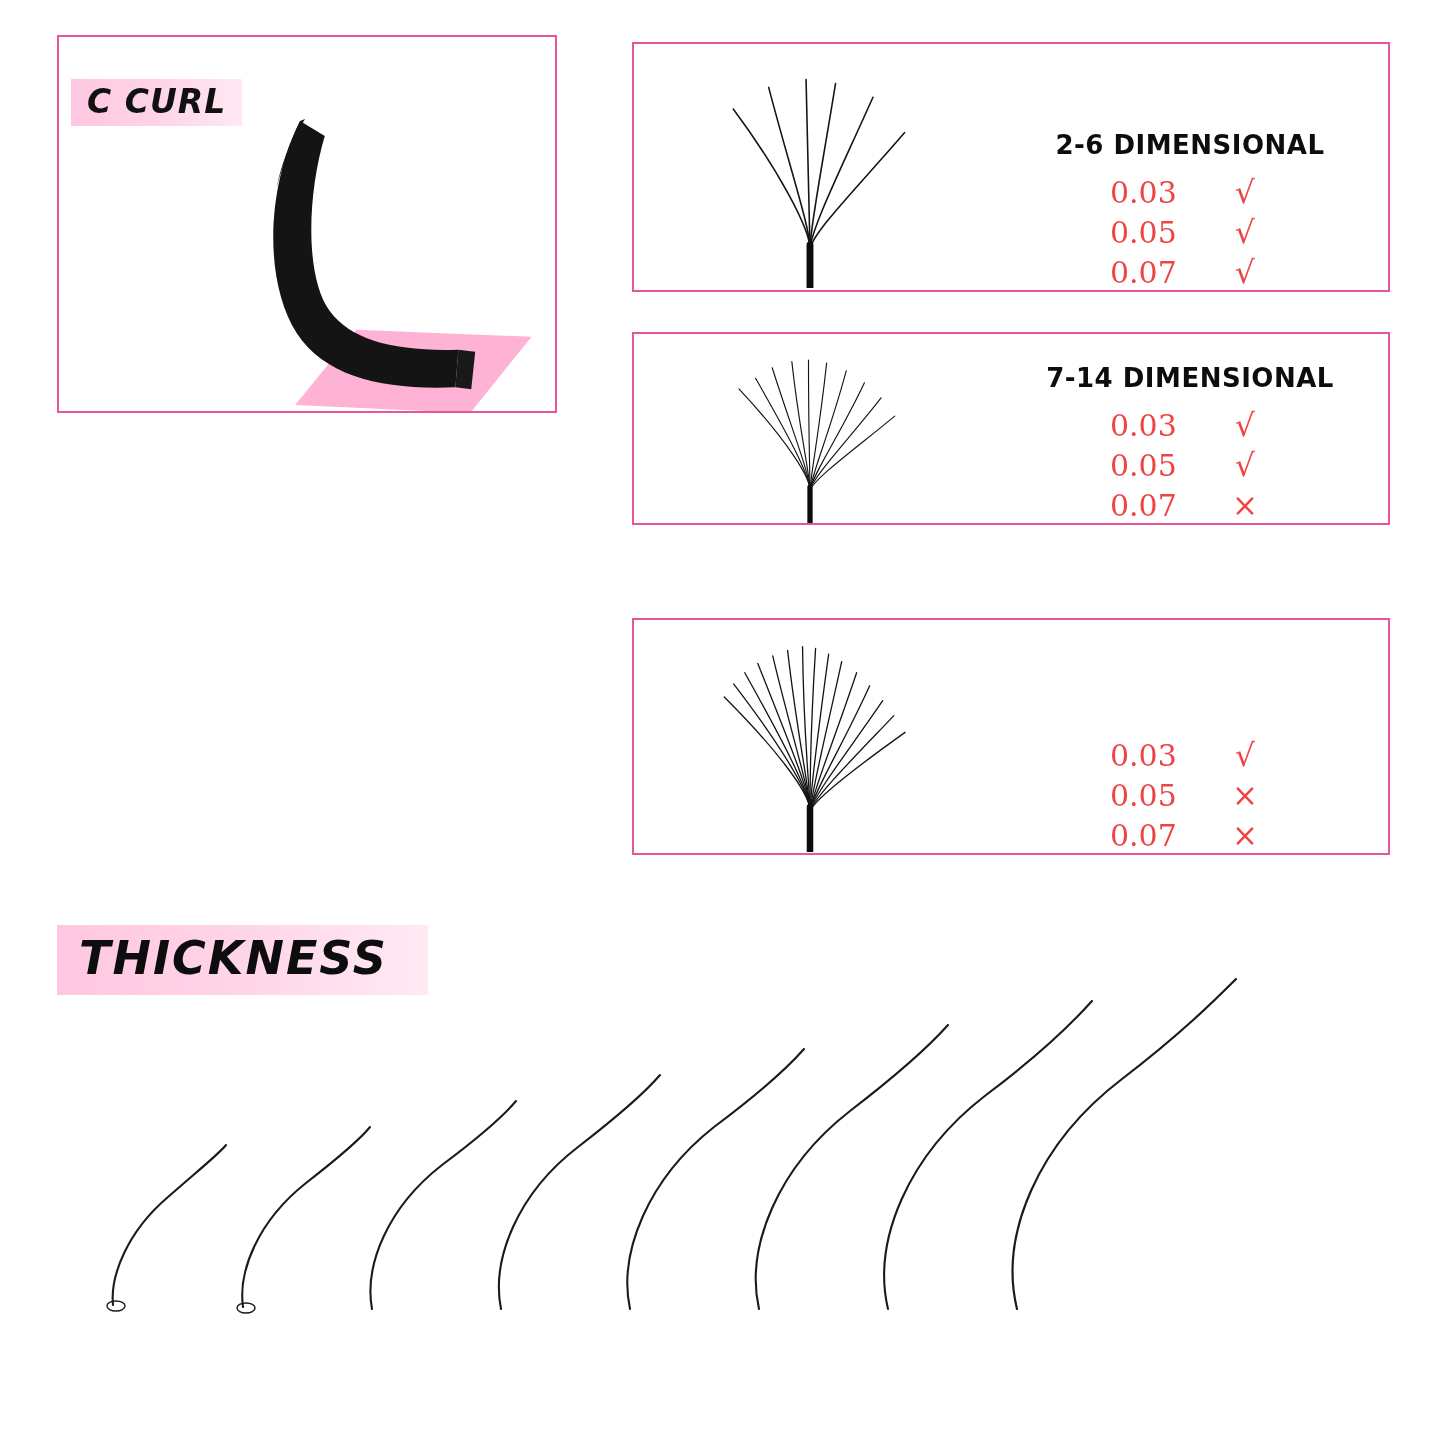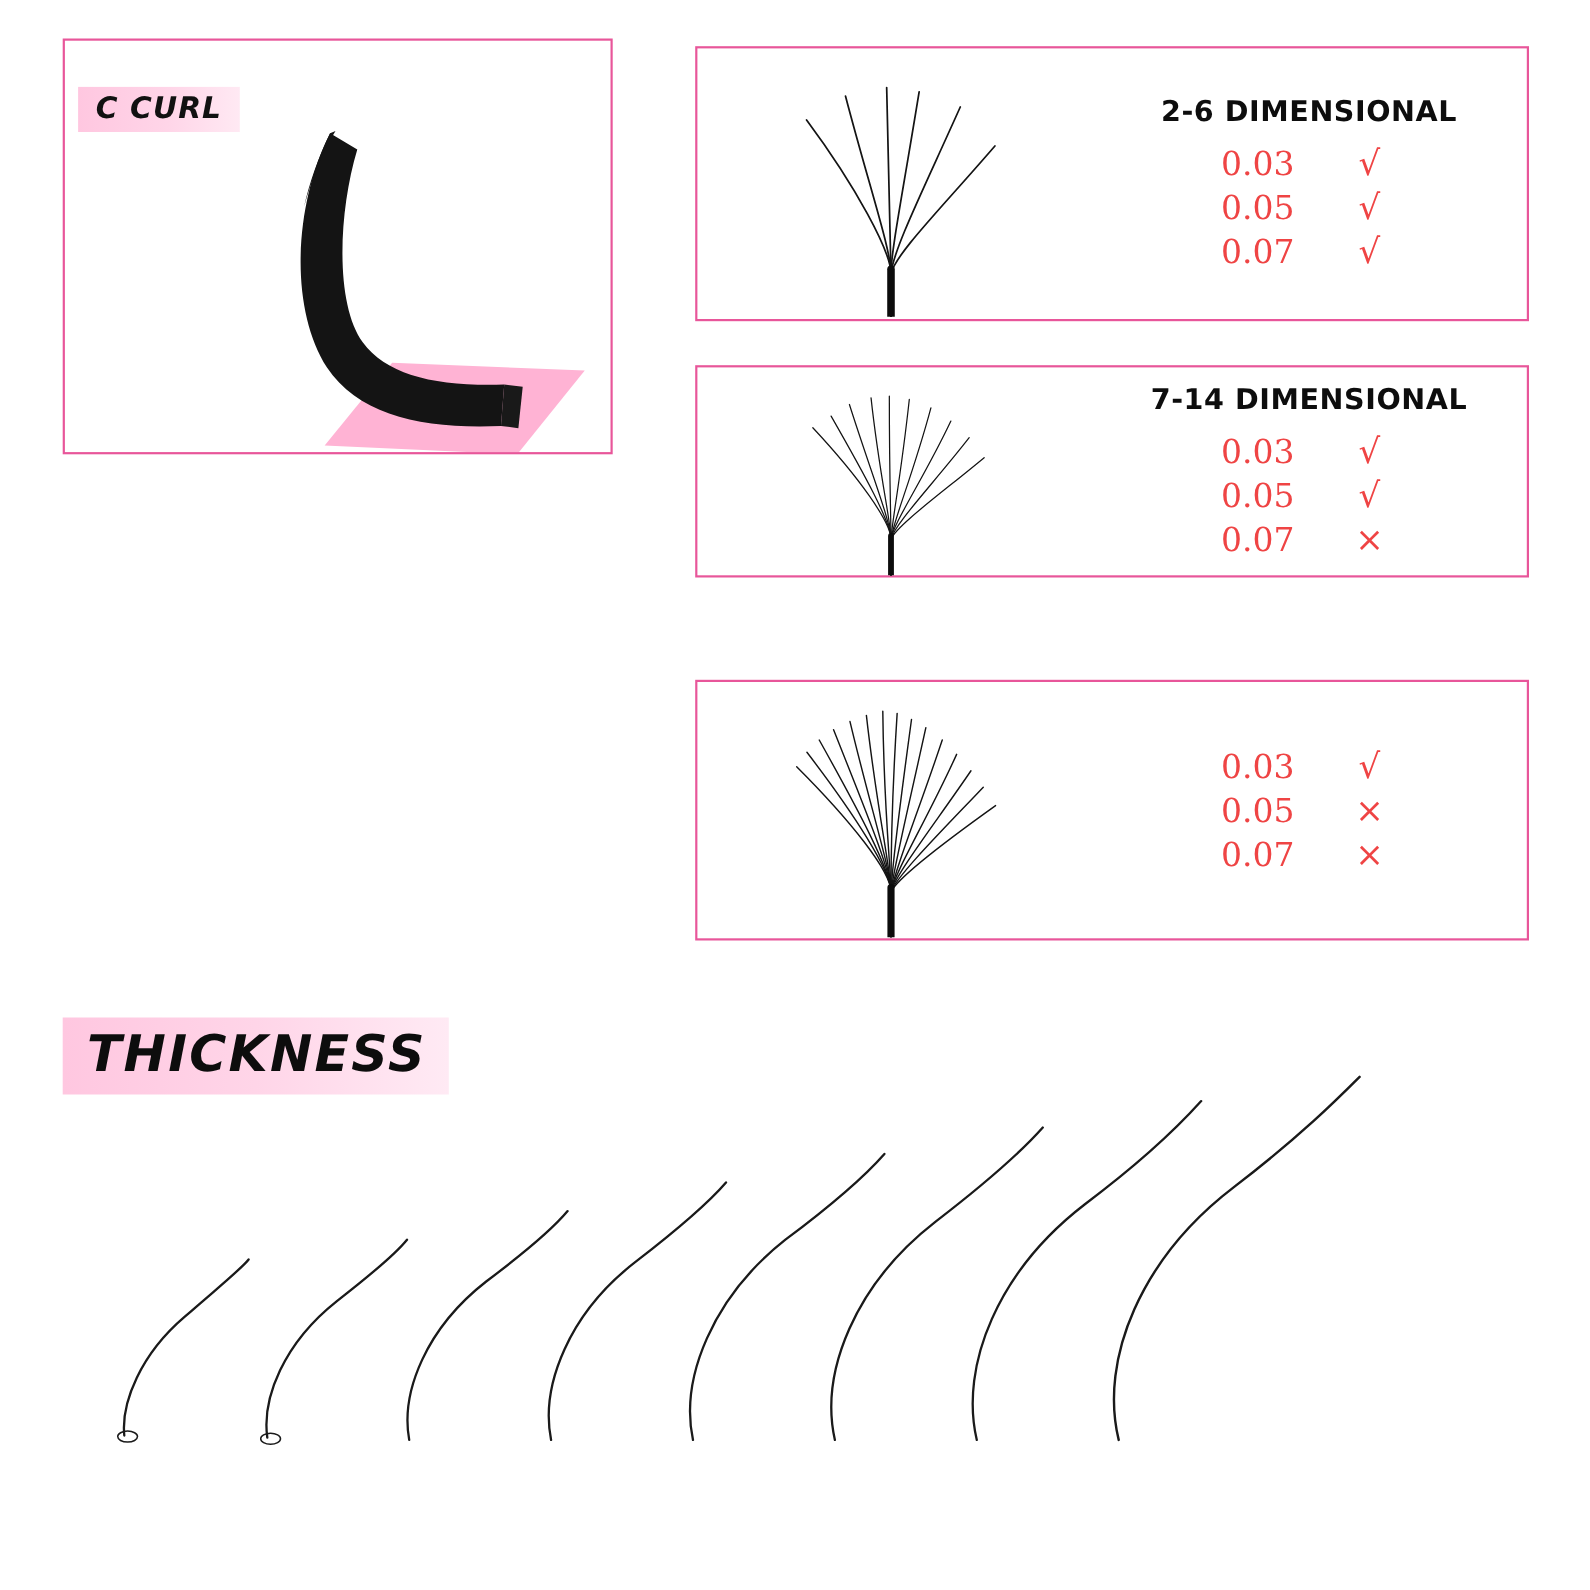--- a/index.html
+++ b/index.html
@@ -40,21 +40,21 @@
   
   .curl-label {
     position: absolute;
     left: 12px;
     top: 42px;
     padding: 6px 16px 8px 16px;
     background: linear-gradient(90deg, #ffc7e0 0%, #ffd5e8 55%, #ffe9f3 100%);
     font-family: "DejaVu Sans", sans-serif;
     font-style: italic;
     font-weight: 700;
-    font-size: 27px;
+    font-size: 33px;
     letter-spacing: 1px;
     color: #111111;
     white-space: nowrap;
     line-height: 1;
   }
   .curl-panel-d .curl-label { top: 33px; }
 
   .curl-art {
     position: absolute;
     left: 0; top: 0;
@@ -71,21 +71,21 @@
     height: 96%;
   }
   .dim-text {
     position: absolute;
     left: 356px;
     top: 0;
     width: 400px;
     height: 100%;
     display: flex;
     flex-direction: column;
-    justify-content: center;
+    justify-content: flex-end;
     align-items: center;
   }
   .dim-title {
     font-family: "DejaVu Sans", sans-serif;
     font-weight: 700;
     font-size: 26px;
     letter-spacing: 0.5px;
     color: #0d0d0d;
     margin-bottom: 14px;
     white-space: nowrap;
@@ -110,21 +110,21 @@
     width: 50px;
     text-align: center;
     font-size: 31px;
   }
 
   
   .thickness-label {
     position: absolute;
     left: 57px;
     top: 925px;
-    padding: 10px 20px 14px 22px;
+    padding: 10px 40px 14px 22px;
     background: linear-gradient(90deg, #ffc7e0 0%, #ffd5e8 50%, #ffeaf4 100%);
     font-family: "DejaVu Sans", sans-serif;
     font-style: italic;
     font-weight: 700;
     font-size: 46px;
     letter-spacing: 2px;
     color: #0d0d0d;
     line-height: 1;
     white-space: nowrap;
   }

